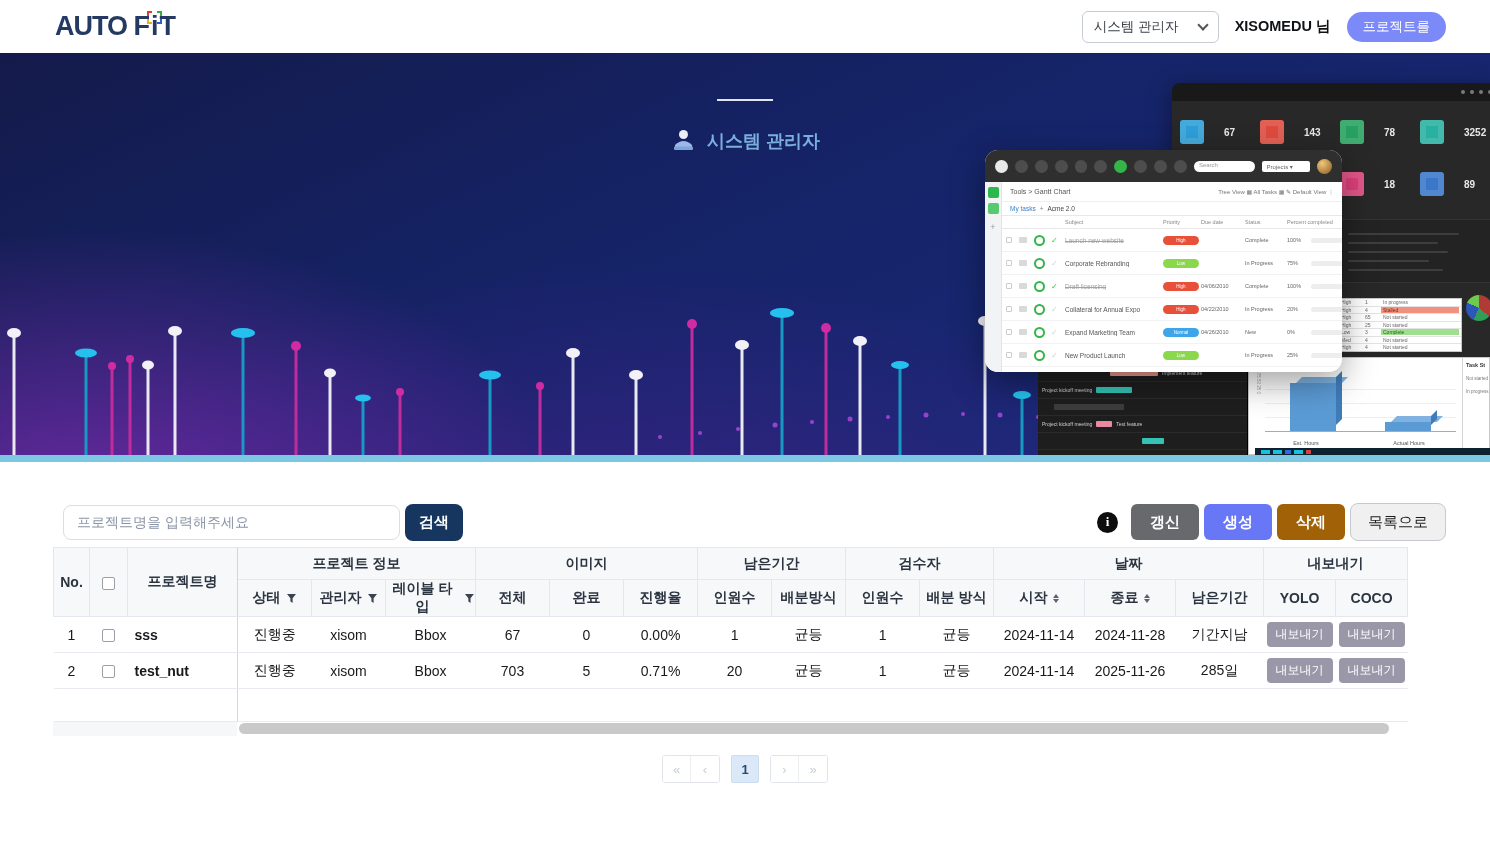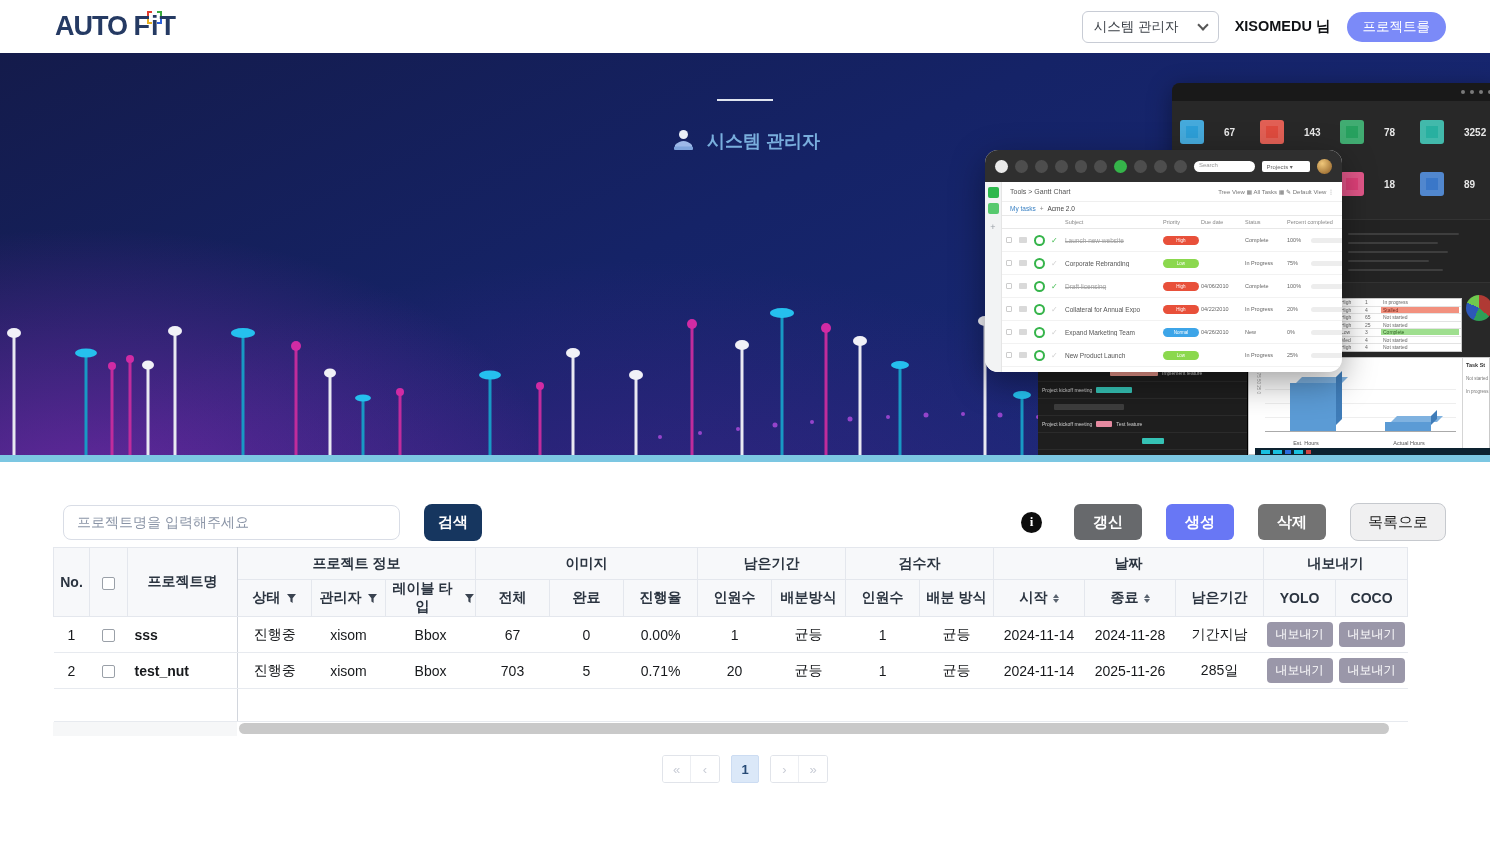--- a/index.html
+++ b/index.html
@@ -131,35 +131,35 @@
   .task-col { flex:1; padding:4px 3px; overflow:hidden; }
   .task-col .tc-t { font-size:5.5px; font-weight:700; color:#333; white-space:nowrap; }
   .task-col .tc-l { font-size:4.5px; color:#777; margin-top:8px; white-space:nowrap; }
   .teal-strip { left:1255px; top:395px; width:235px; height:7px; background:#0d2230; z-index:4;
     display:flex; align-items:center; gap:3px; padding:0 6px; }
   .teal-strip i { display:block; width:9px; height:4px; background:#19c0e0; }
   .teal-strip i:nth-child(3) { background:#2b6be0; width:6px; }
   .teal-strip i:nth-child(5) { background:#d24545; width:5px; }
 
   
-  .toolbar-row { display:flex; align-items:center; margin:41px 44px 0 53px;gap:19px; }
+  .toolbar-row { display:flex; align-items:center; margin:41px 44px 0 53px; }
   .search-input { width:337px; height:35px; border:1px solid #d9dde6; border-radius:8px;
     padding:0 13px; font-size:14px; color:#333; margin-left:10px; outline:none; font-family:inherit; }
   .search-input::placeholder { color:#8a94a6; }
   .search-btn { width:58px; height:37px; margin-left:5px; background:#16365f; color:#fff; border:none;
     border-radius:8px; font-size:15px; font-weight:700; cursor:pointer; font-family:inherit; }
   .tb-spacer { flex:1; }
   .info-ic { width:21px; height:21px; border-radius:50%; background:#0d0d0d; color:#fff;
     display:flex; align-items:center; justify-content:center; font-size:13px; font-weight:700;
     font-family:"Liberation Serif",serif; margin-right:8px; cursor:pointer; }
   .act-btn { height:36px; border:none; border-radius:6px; color:#fff; font-size:15px; font-weight:700;
     padding:0 19px; margin-left:5px; cursor:pointer; font-family:inherit; }
   .btn-refresh { background:#67696c; }
   .btn-create { background:#6877f5; }
-  .btn-delete { background:#737373; }
+  .btn-delete { background:#a16207; }
   .btn-list { background:#f0f0f1; color:#1b1b1b; border:1px solid #c6c9ce; border-radius:8px;
     height:38px; padding:0 17px; font-weight:400; }
   .total-line { text-align:right; margin:13px 87px 0 0; font-size:15px; font-weight:800; color:#0a0a0a; }
 
   
   .proj-table { border-collapse:collapse; table-layout:fixed; width:1350px; margin:6px 0 0 53px; }
   .proj-table th { background:#f7f8fa; border:1px solid #e4e7ed; font-size:14px; font-weight:700;
     color:#2b3440; }
   .gh th { height:32px; }
   .sh th { height:36px; }

